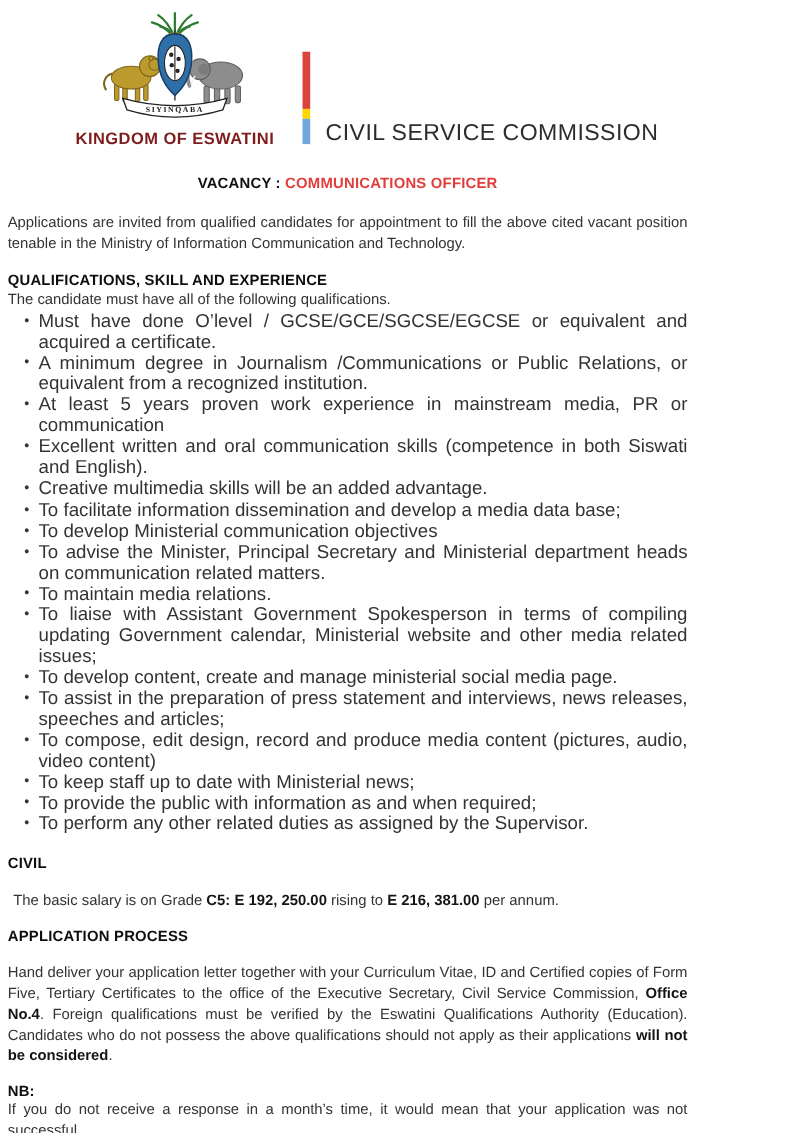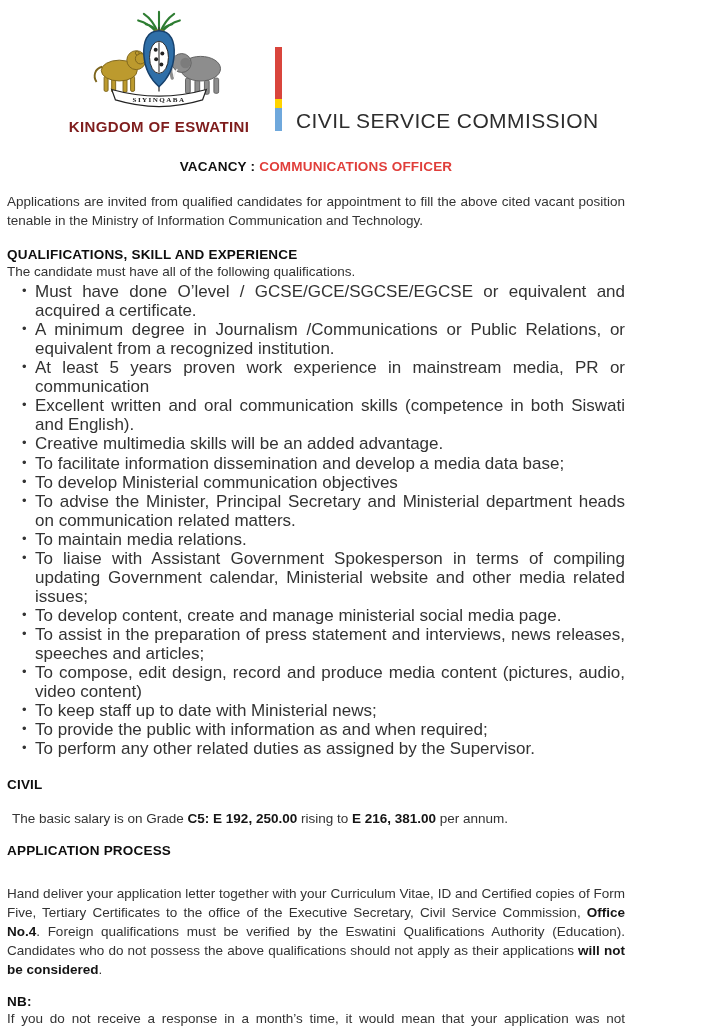--- a/index.html
+++ b/index.html
@@ -82,21 +82,21 @@
     color: #0e0e0e;
     letter-spacing: 0.2px;
     margin: 0;
   }
   .mt-intro   { margin-top: 18px; }
   .mt-quals   { margin-top: 17px; }
   .mt-duties  { margin-top: 17px; }
   .mt-salary  { margin-top: 19px; }
   .mt-salline { margin-top: 17px; padding-left: 5px; }
   .mt-apph    { margin-top: 15px; }
-  .mt-apppara { margin-top: 26px; }
+  .mt-apppara { margin-top: 16px; }
   .mt-nb      { margin-top: 15px; }
   .mt-closing { margin-top: 32px; }
 
   ul.blist {
     margin: 1px 0 0 0;
     padding: 0 0 0 28px;
     list-style: none;
   }
   ul.blist li {
     position: relative;

